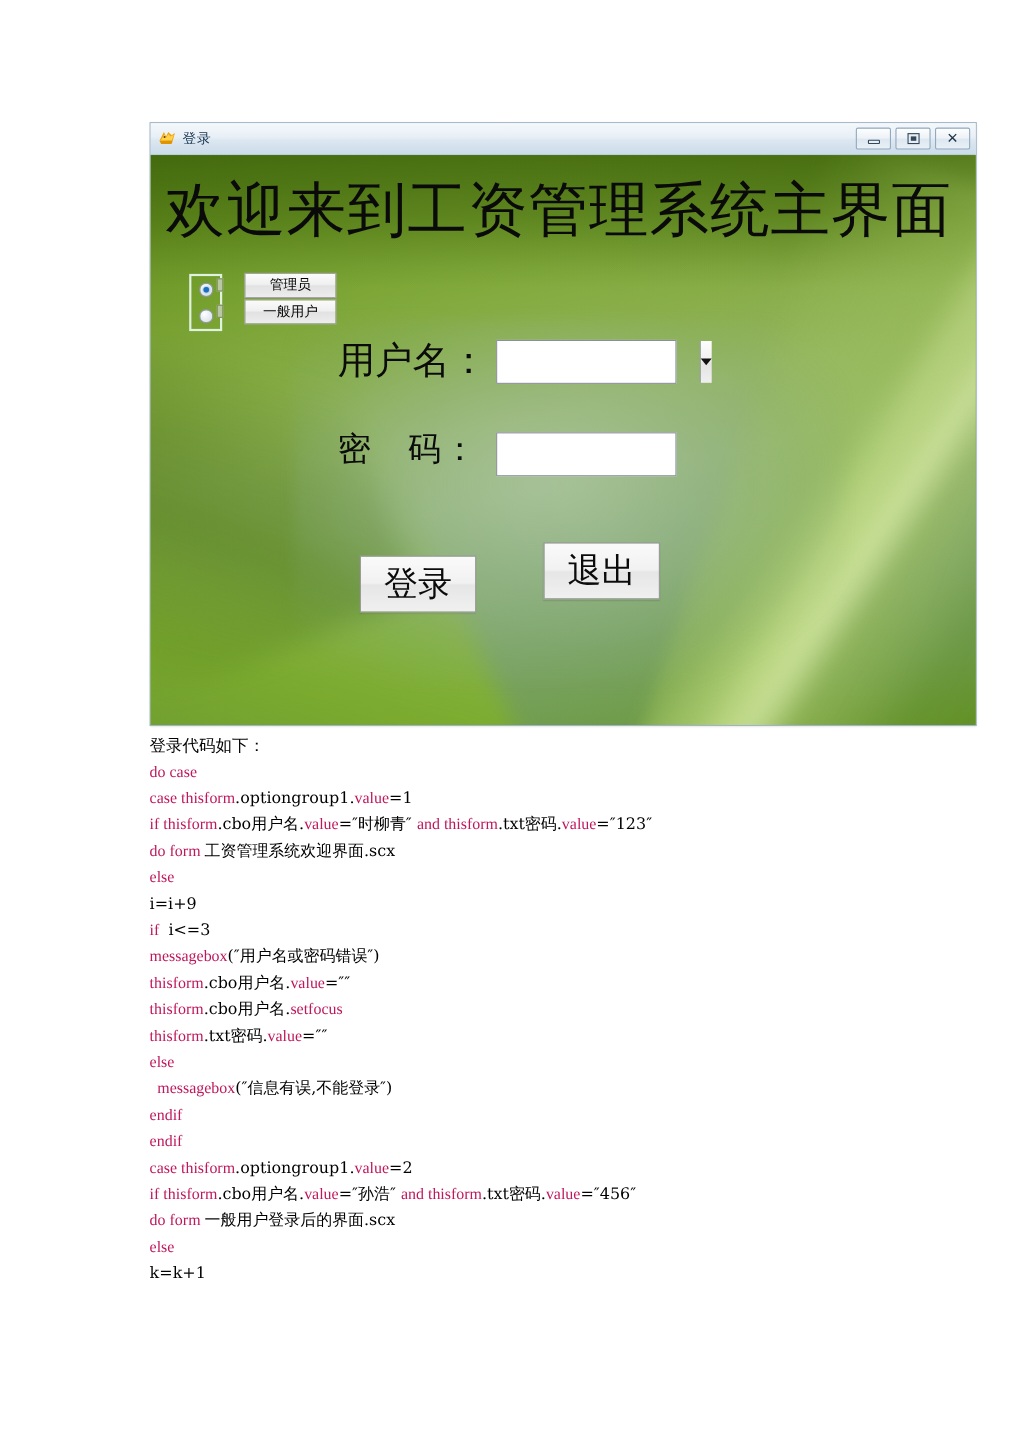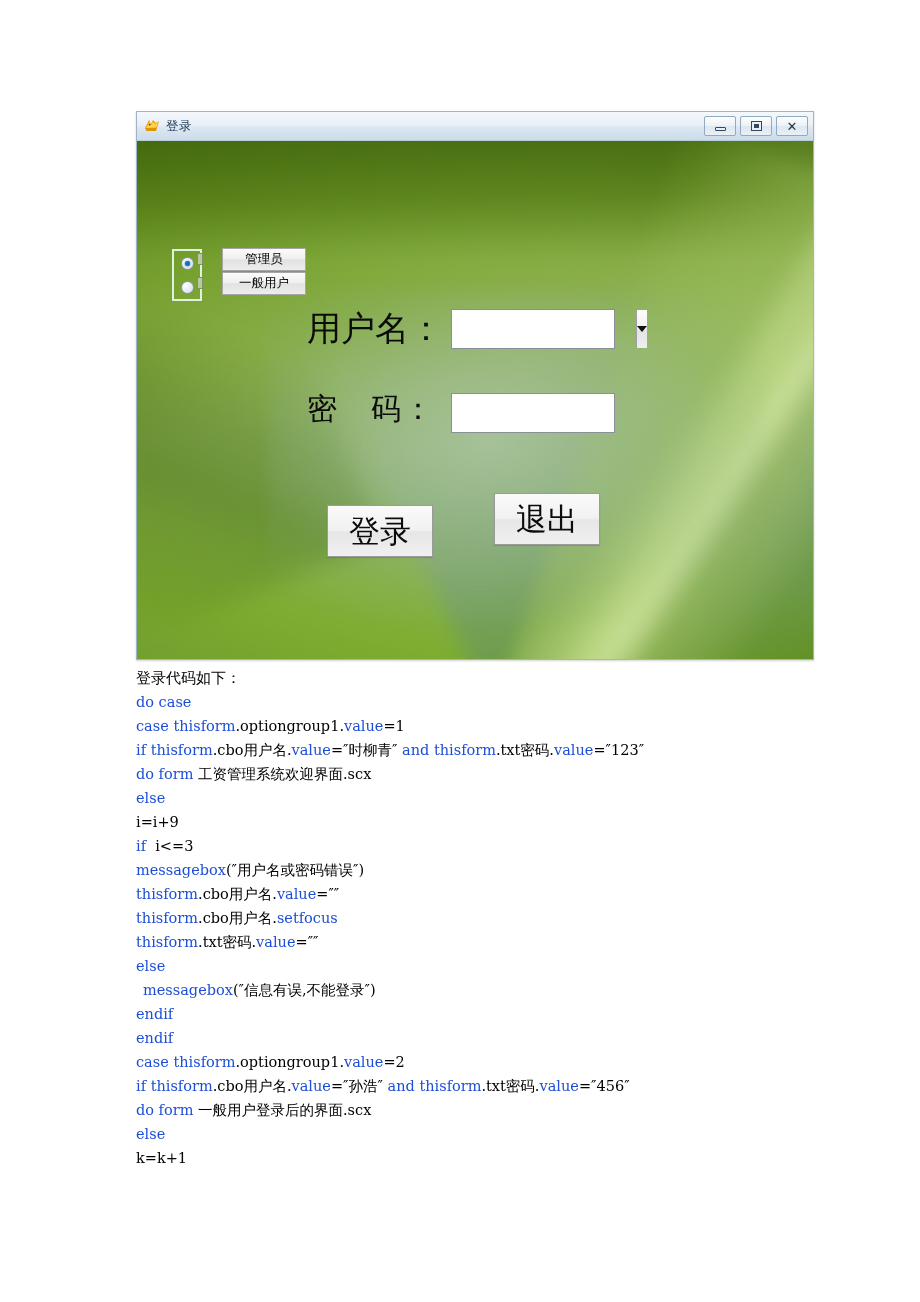--- a/index.html
+++ b/index.html
@@ -13,21 +13,21 @@
     position: relative;
     font-family: "Liberation Serif", serif;
     overflow: hidden;
   }
 
   
   #app-window {
     position: absolute;
     left: 136px;
     top: 111px;
-    width: 678px;
+    width: 752px;
     height: 549px;
     background: #f0f0f0;
     border: 1px solid #9fb4c8;
     box-sizing: border-box;
     box-shadow: 0 1px 2px rgba(0,0,0,0.18);
   }
 
   
   #title-bar {
     position: relative;
@@ -405,21 +405,21 @@
     line-height: 24px;
     white-space: nowrap;
   }
   .code-line {
     font-family: "DejaVu Serif", serif;
     font-size: 14.5px;
     line-height: 24px;
     color: #000;
     white-space: pre;
   }
-  .kw { color: #1d4ed8; }
+  .kw { color: #be185d; font-family: Liberation Serif, serif; }
   .code-indent { padding-left: 7px; }
 </style>
 </head>
 <body>
 
 <div id="app-window">
 
   <div id="title-bar">
     <span class="titlebar-icon">
       <svg width="18" height="18" viewBox="0 0 18 18">
@@ -447,20 +447,21 @@
   <div id="form-body">
     <div class="leaf-base"></div>
     <div class="leaf-dark-top"></div>
     <div class="blade-left"></div>
     <div class="blade-left-dark"></div>
     <div class="vein-right"></div>
     <div class="vein-right2"></div>
     <div class="leaf-soft-center"></div>
     <div class="haze"></div>
 
+    <div id="welcome-heading">欢迎来到工资管理系统主界面</div>
 
     <div id="option-group">
       <span class="radio-dot checked"></span>
       <span class="radio-dot"></span>
     </div>
     <span class="opt-tick" id="opt-tick-0"></span>
     <span class="opt-tick" id="opt-tick-1"></span>
     <div class="option-label" id="option-label-0">管理员</div>
     <div class="option-label" id="option-label-1">一般用户</div>
 

